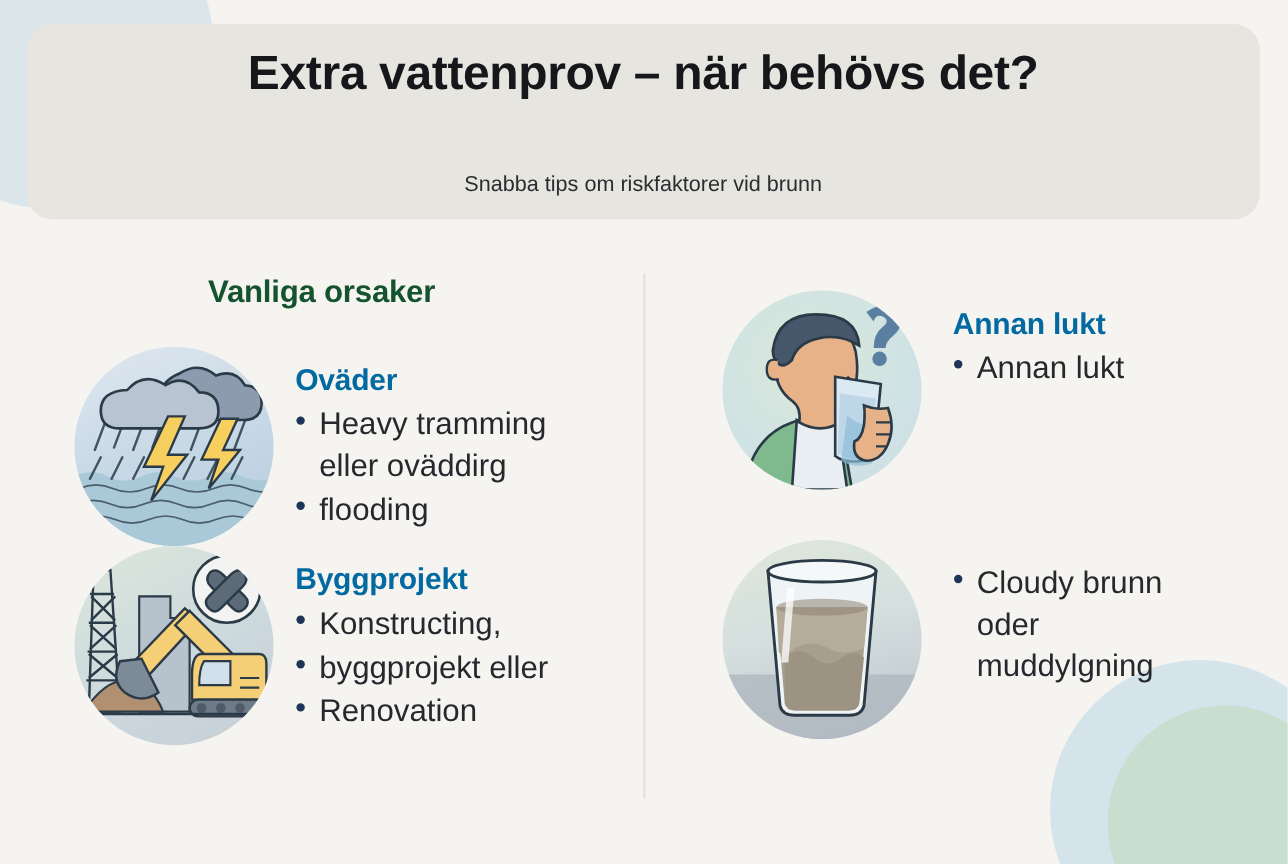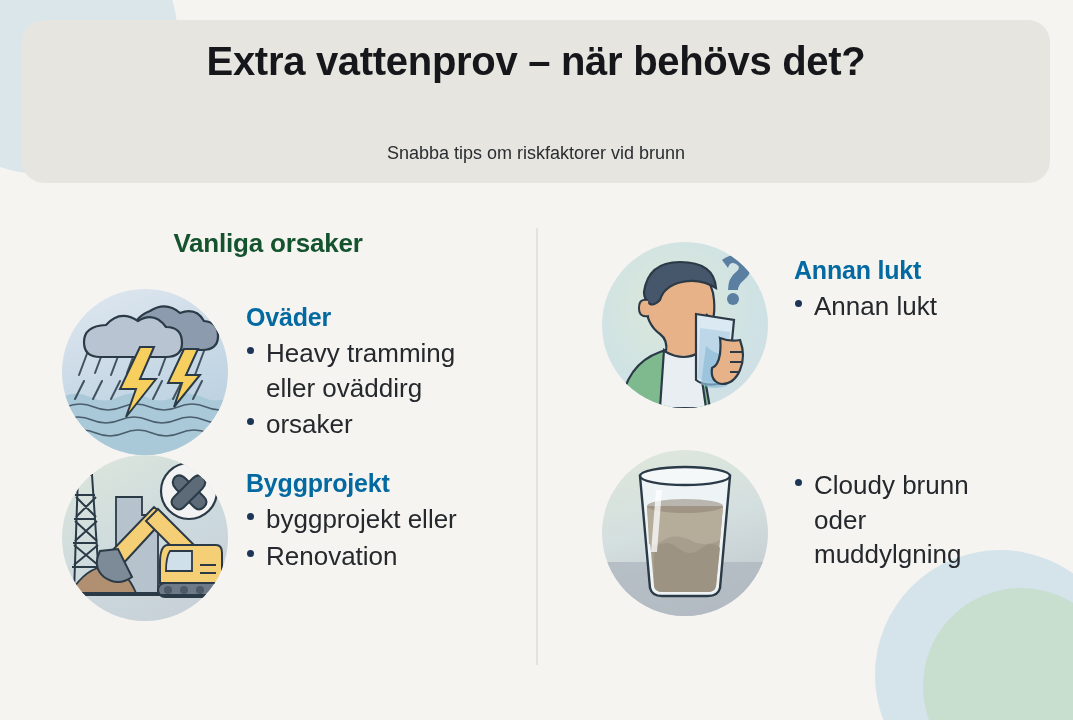--- a/index.html
+++ b/index.html
@@ -118,21 +118,21 @@
             <path d="M88 22 q16-10 30 2 q16-6 24 8 q14 1 14 15 q0 14-16 14 H84 q-14 0-14-14 q0-18 18-25z" fill="#8d9bae" stroke="#2b3a47" stroke-width="2.2"></path>
             <path d="M44 36 q14-16 32-4 q16-10 28 6 q16 0 16 16 q0 14-16 14 H38 q-16 0-16-15 q0-16 22-17z" fill="#b9c4d2" stroke="#2b3a47" stroke-width="2.2"></path>
             <path d="M78 58 L58 100 L74 100 L64 128 L94 90 L78 90 L92 58 Z" fill="#f7cf5e" stroke="#2b3a47" stroke-width="2"></path>
             <path d="M122 60 L106 94 L120 94 L112 118 L138 86 L124 86 L136 60 Z" fill="#f7cf5e" stroke="#2b3a47" stroke-width="2"></path>
           </svg>
         </div>
         <div class="item-text">
           <div class="item-title">Oväder</div>
           <ul class="bullets">
             <li>Heavy tramming eller oväddirg</li>
-            <li>orsaker</li>
+            <li>flooding</li>
           </ul>
         </div>
       </div>
 
       <div class="item">
         <div class="icon-circle" id="icon-construction">
           <svg width="166" height="166" viewBox="0 0 166 166">
             <g fill="#b7c3cc" stroke="#2b3a47" stroke-width="1.8">
               <path d="M54 42 h26 v18 h16 v78 H54 Z"></path>
             </g>
@@ -165,20 +165,21 @@
             <g stroke="#2b3a47" stroke-width="2" fill="#5d6b79">
               <path d="M113 22 q-5 6 1 12 l18 18 q5 5 10 0 q5-5 0-10 L124 24 q-6-6-11-2z"></path>
               <path d="M141 22 q5 6-1 12 l-18 18 q-5 5-10 0 q-5-5 0-10 L130 24 q6-6 11-2z"></path>
             </g>
             <line x1="4" y1="140" x2="162" y2="140" stroke="#2b3a47" stroke-width="2.2"></line>
           </svg>
         </div>
         <div class="item-text">
           <div class="item-title">Byggprojekt</div>
           <ul class="bullets">
+            <li>Konstructing,</li>
             <li>byggprojekt eller</li>
             <li>Renovation</li>
           </ul>
         </div>
       </div>
     </div>
 
     <div class="column" id="col-right">
 
       <div class="item">

